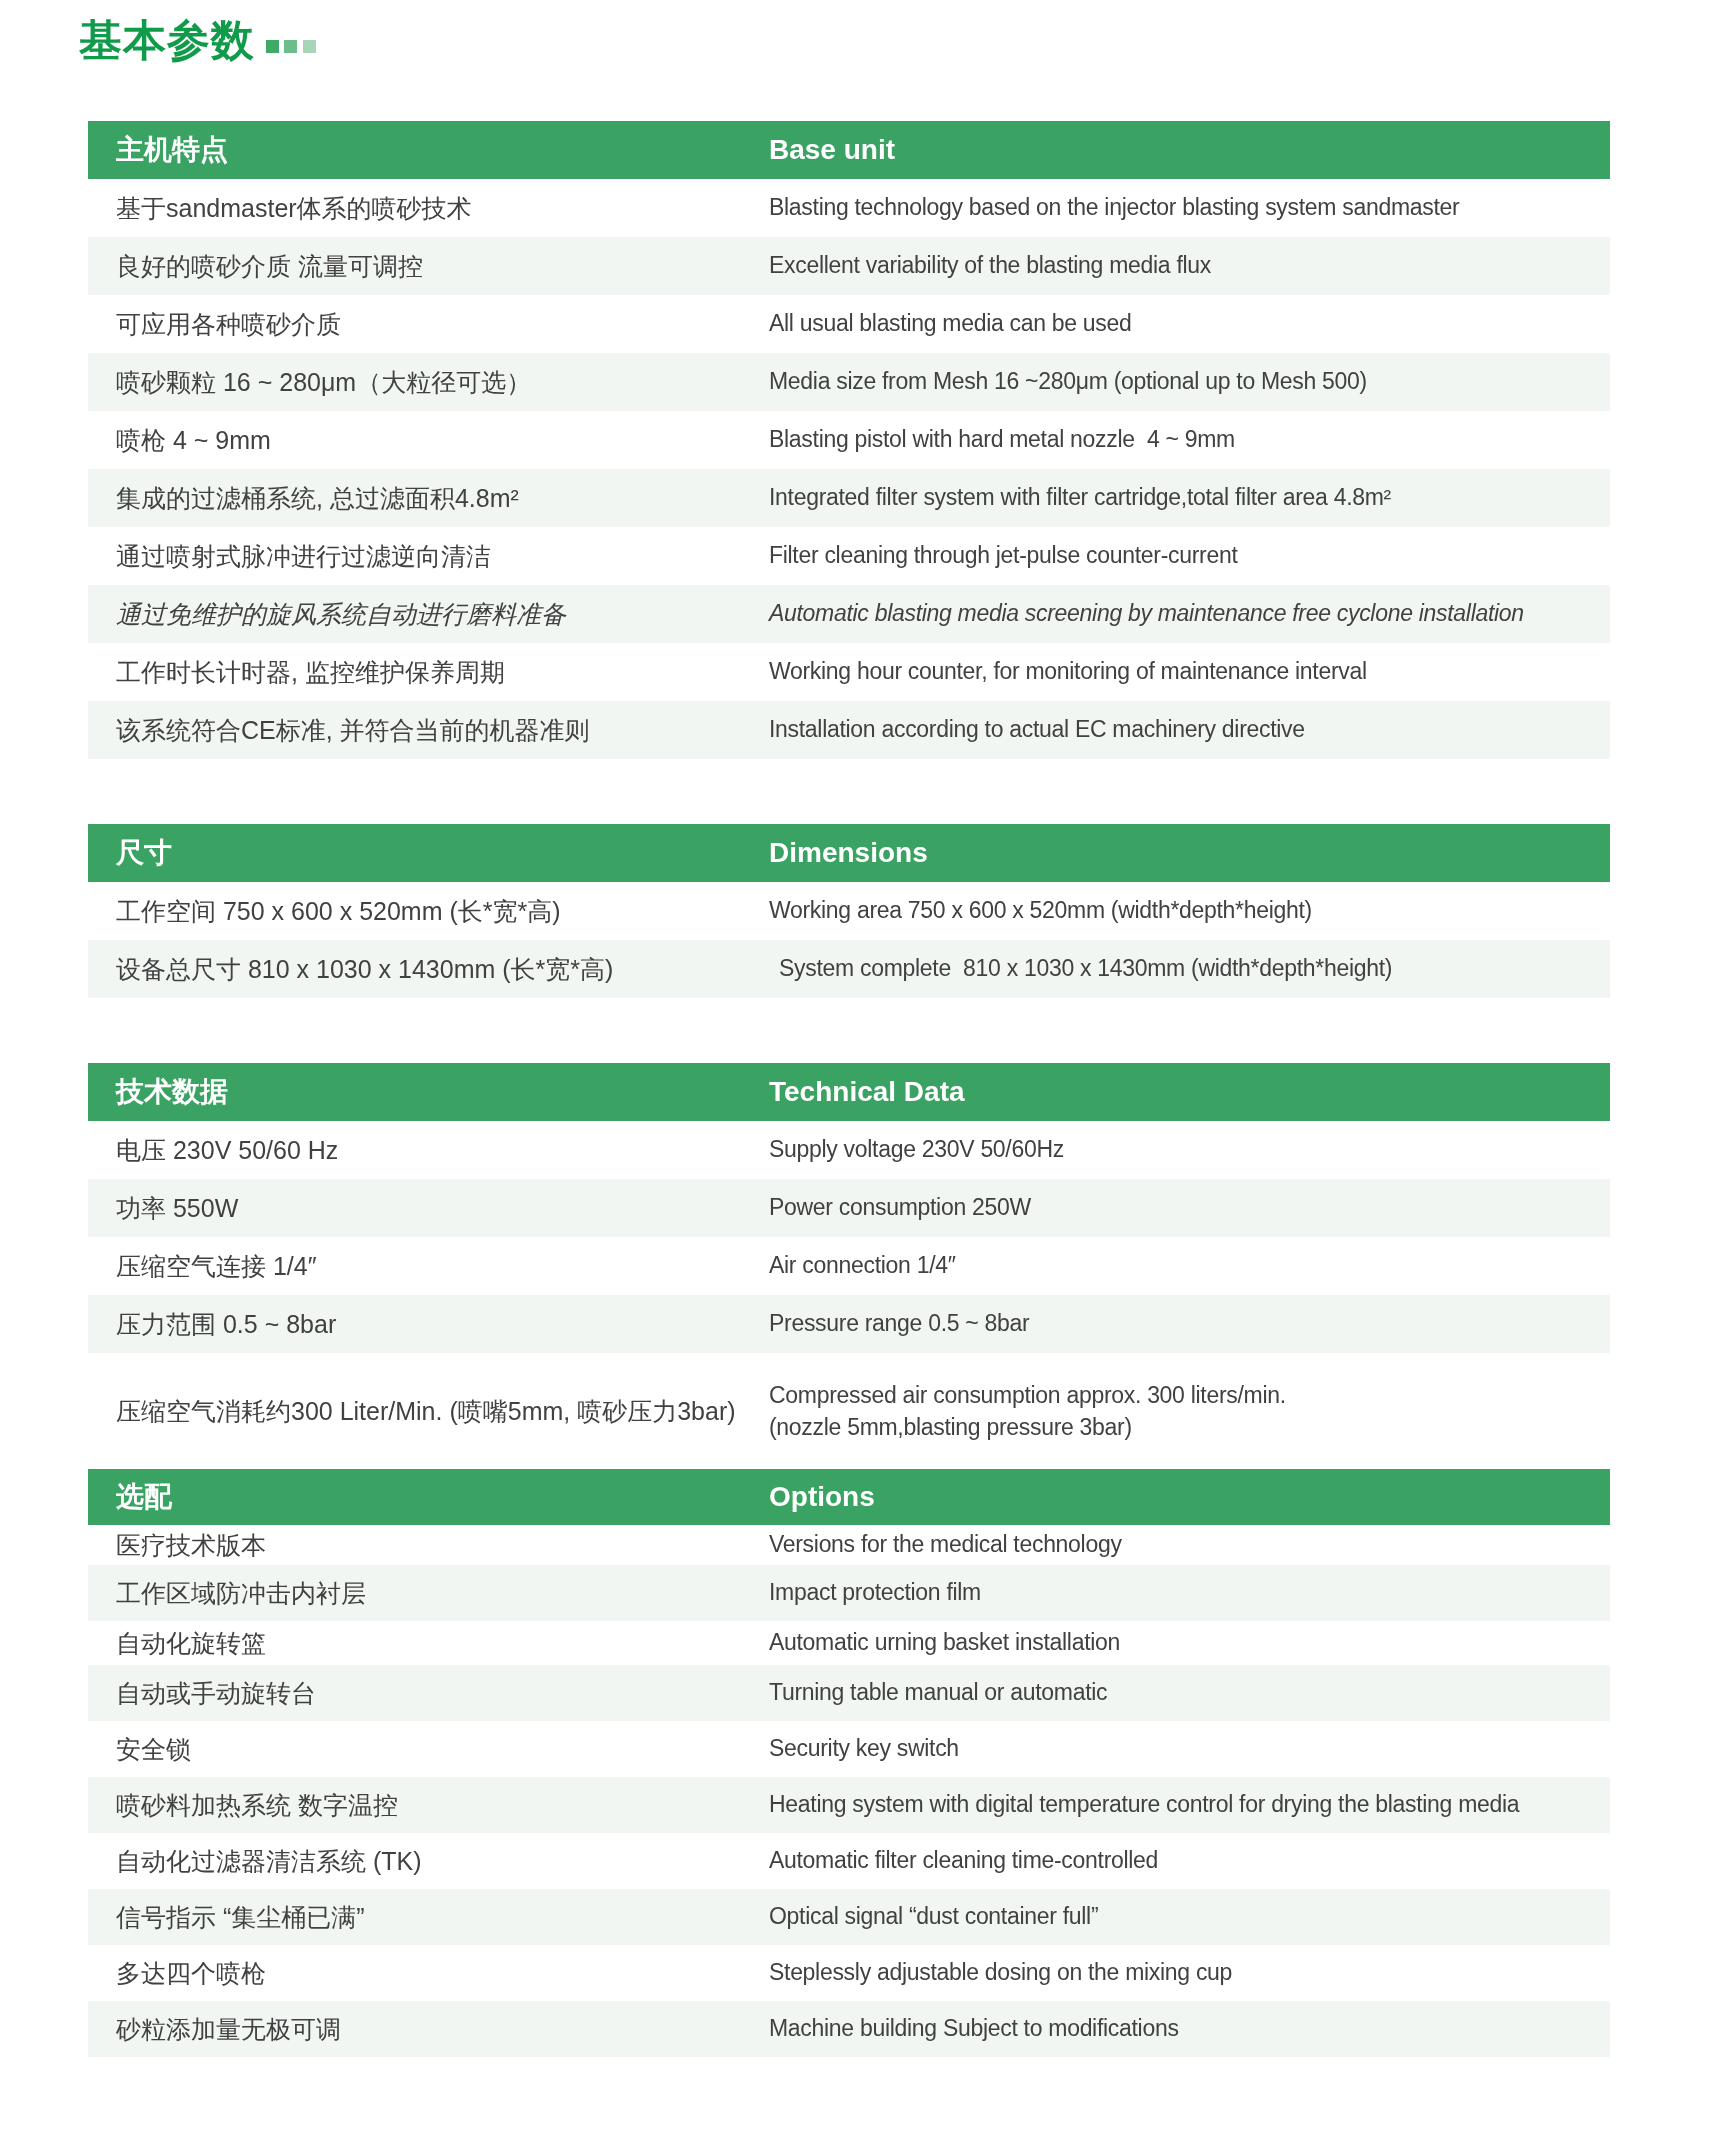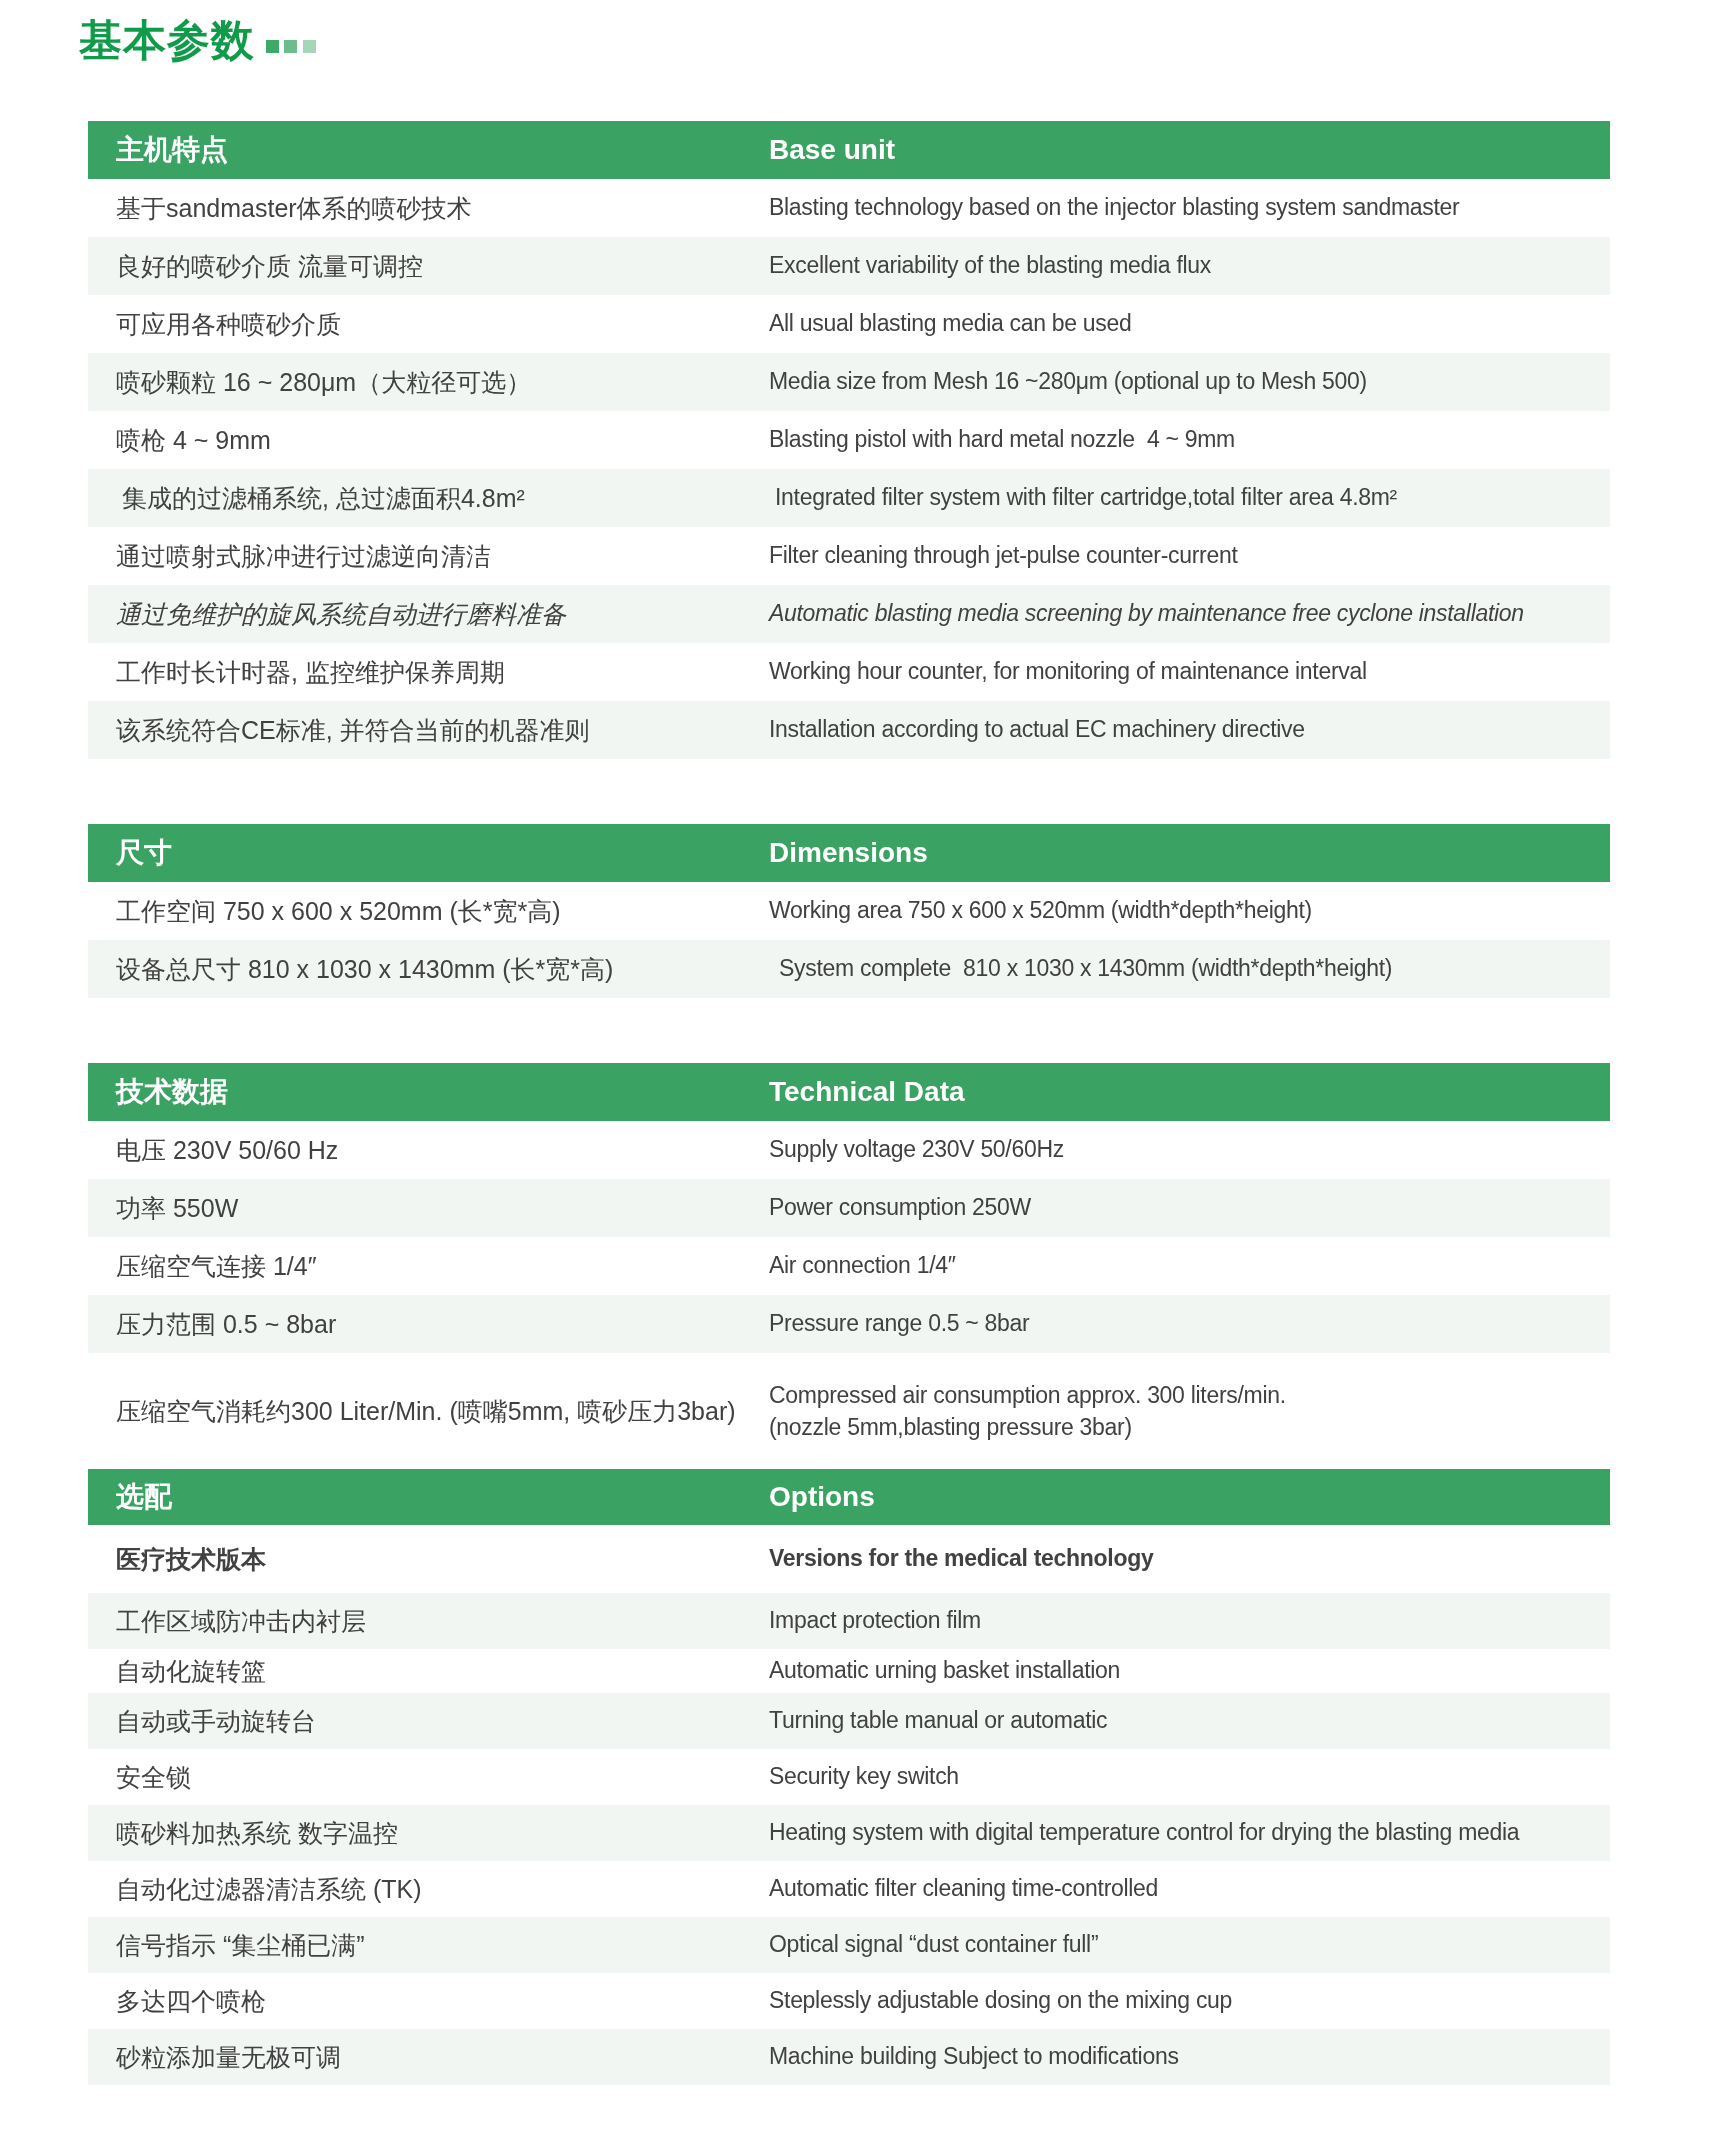--- a/index.html
+++ b/index.html
@@ -74,21 +74,21 @@
         <div class="cell-en">All usual blasting media can be used</div>
       </div>
       <div class="row alt" style="height: 58px;">
         <div class="cell-cn">喷砂颗粒 16 ~ 280μm（大粒径可选）</div>
         <div class="cell-en">Media size from Mesh 16 ~280μm (optional up to Mesh 500)</div>
       </div>
       <div class="row" style="height: 58px;">
         <div class="cell-cn">喷枪 4 ~ 9mm</div>
         <div class="cell-en">Blasting pistol with hard metal nozzle  4 ~ 9mm</div>
       </div>
-      <div class="row alt" style="height: 58px; padding-left: 6px;">
+      <div class="row alt" style="height: 58px;">
         <div class="cell-cn">集成的过滤桶系统, 总过滤面积4.8m²</div>
         <div class="cell-en">Integrated filter system with filter cartridge,total filter area 4.8m²</div>
       </div>
       <div class="row" style="height: 58px;">
         <div class="cell-cn">通过喷射式脉冲进行过滤逆向清洁</div>
         <div class="cell-en">Filter cleaning through jet-pulse counter-current</div>
       </div>
       <div class="row alt" style="height: 58px; font-style: italic;">
         <div class="cell-cn">通过免维护的旋风系统自动进行磨料准备</div>
         <div class="cell-en">Automatic blasting media screening by maintenance free cyclone installation</div>
@@ -150,21 +150,21 @@
       </div>
     </div>
 </div>
 
 <div class="section sec4">
   <div class="sec-header">
     <div class="hcn">选配</div>
     <div class="hen">Options</div>
   </div>
   <div class="rows">
-      <div class="row" style="height: 68px; font-weight: bold;">
+      <div class="row" style="height: 40px;">
         <div class="cell-cn">医疗技术版本</div>
         <div class="cell-en">Versions for the medical technology</div>
       </div>
       <div class="row alt" style="height: 56px;">
         <div class="cell-cn">工作区域防冲击内衬层</div>
         <div class="cell-en">Impact protection film</div>
       </div>
       <div class="row" style="height: 44px;">
         <div class="cell-cn">自动化旋转篮</div>
         <div class="cell-en">Automatic urning basket installation</div>

